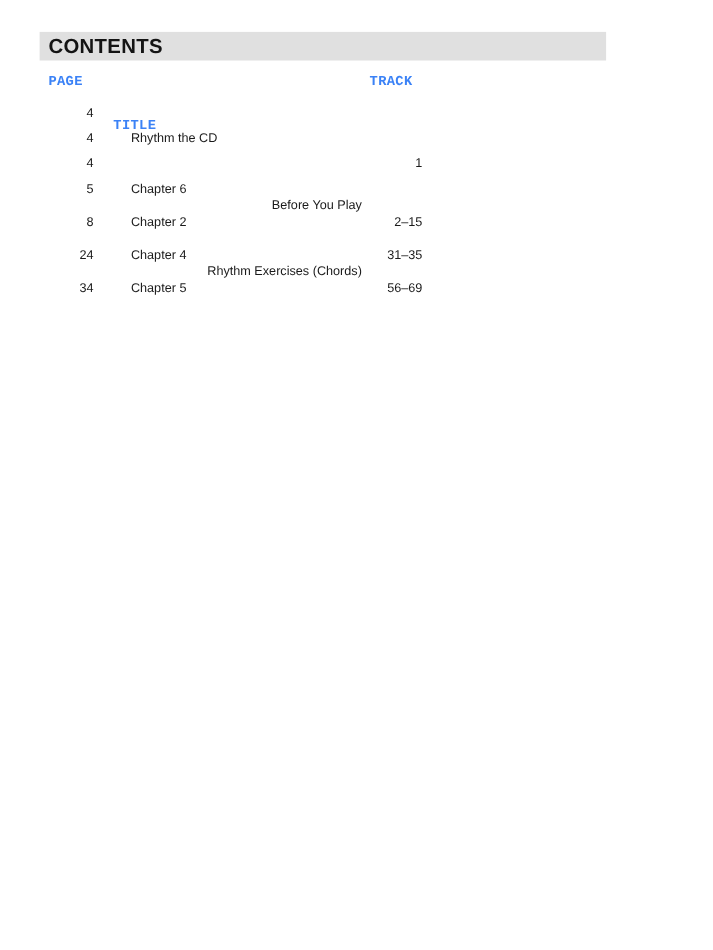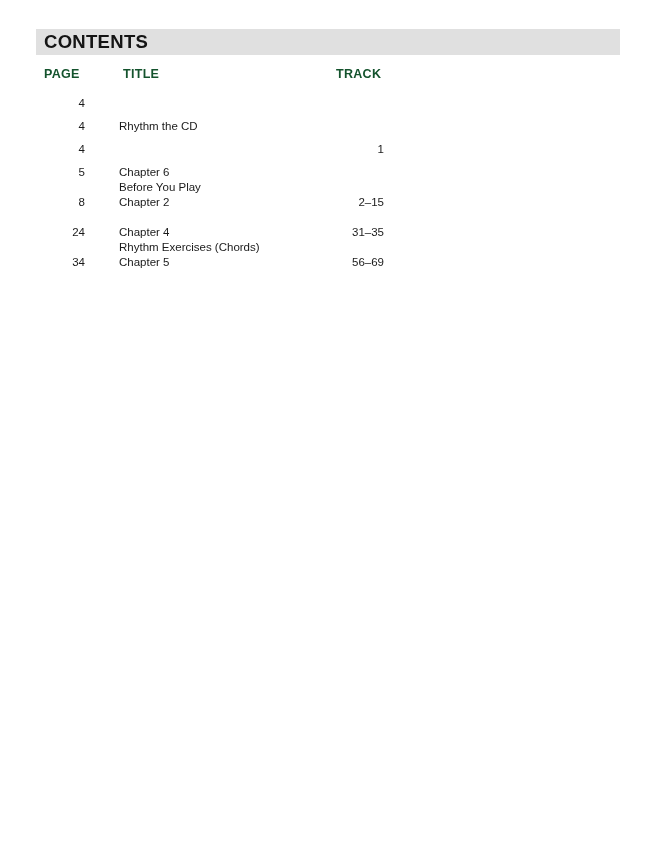--- a/index.html
+++ b/index.html
@@ -20,21 +20,21 @@
     position: absolute;
     inset: 0;
     background: #ffffff;
   }
 
   
   .contents-banner {
     position: absolute;
     left: 36px;
     top: 29px;
-    width: 584px;
+    width: 515px;
     height: 26px;
     background: #e0e0e0;
   }
   .contents-banner .banner-title {
     position: absolute;
     left: 8px;
     top: 50%;
     transform: translateY(-50%);
     font-size: 18.5px;
     font-weight: bold;
@@ -50,26 +50,27 @@
     top: 68px;
     left: 0;
     width: 648px;
     height: 16px;
   }
   .col-head .h {
     position: absolute;
     font-size: 12.5px;
     font-weight: bold;
     letter-spacing: 0.3px;
-    color: #14532d;
+    color: #3b82f6;
     line-height: 1;
     white-space: nowrap;
+    font-family: Liberation Mono, monospace;
   }
   .col-head .h-page  { left: 44px;  }
-  .col-head .h-title { left: 123px; }
+  .col-head .h-title { left: 103px; margin-top: 40px; }
   .col-head .h-track { left: 336px; }
 
   
   .toc {
     position: absolute;
     left: 0;
     top: 96px;
     width: 648px;
   }
   .toc-row {
@@ -95,20 +96,21 @@
     position: absolute;
     left: 119px;
     top: 0;
     width: 210px;
     font-size: 11.5px;
     line-height: 15px;
     color: #1a1a1a;
   }
   .cell-title .sub {
     display: block;
+    text-align: right;
   }
   .cell-title .sub:empty { display: none; }
   .cell-track {
     position: absolute;
     left: 300px;
     top: 0;
     width: 84px;
     text-align: right;
     font-size: 11.5px;
     line-height: 15px;

